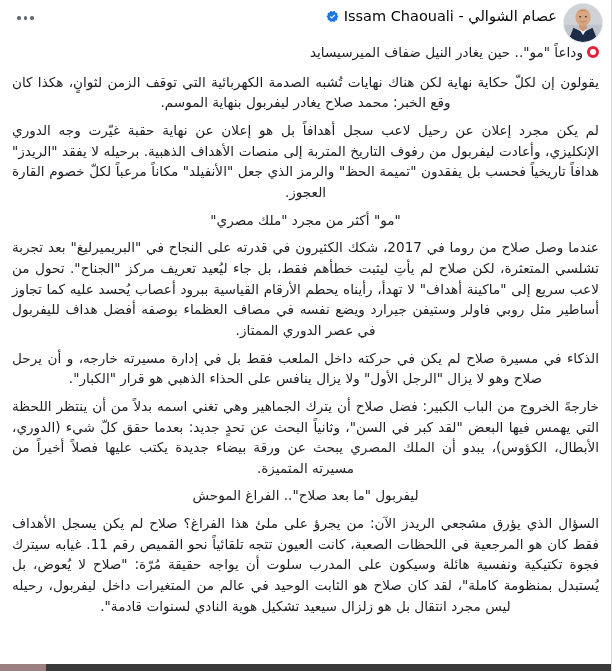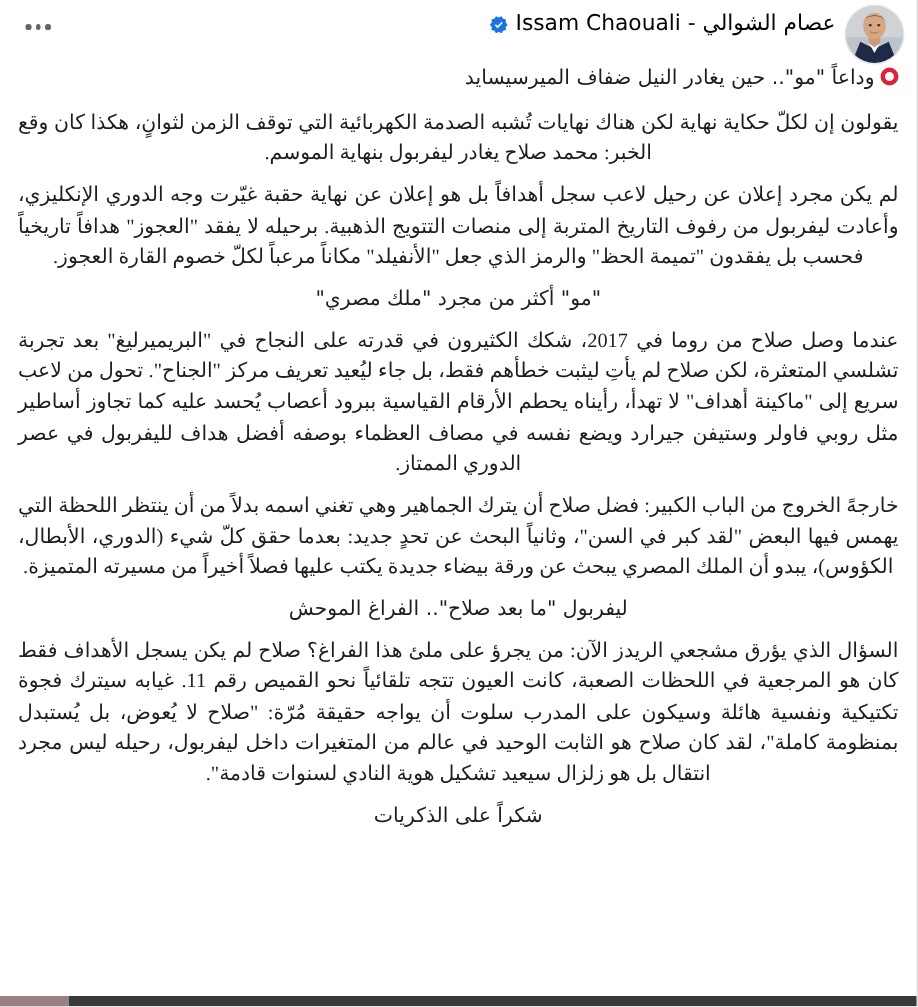--- a/index.html
+++ b/index.html
@@ -118,21 +118,20 @@
 
   p.section-title {
     text-align: center;
     margin-top: 2px;
     margin-bottom: 7px;
   }
 
   p.para {
     text-align: justify;
     text-align-last: center;
-    font-family: Liberation Serif, serif;
   }
 
   
   .bottom-scrollbar {
     position: absolute;
     left: 0;
     bottom: 0;
     width: 612px;
     height: 7px;
     background: #3b3a3a;
@@ -197,27 +196,27 @@
   </div>
 
   <div class="post-body">
 
     <p class="headline">
       <span class="dot-icon"></span><span>وداعاً "مو".. حين يغادر النيل ضفاف الميرسيسايد</span>
     </p>
 
     <div id="paragraph-container">
         <p class="para">يقولون إن لكلّ حكاية نهاية لكن هناك نهايات تُشبه الصدمة الكهربائية التي توقف الزمن لثوانٍ، هكذا كان وقع الخبر: محمد صلاح يغادر ليفربول بنهاية الموسم.</p>
-        <p class="para">لم يكن مجرد إعلان عن رحيل لاعب سجل أهدافاً بل هو إعلان عن نهاية حقبة غيّرت وجه الدوري الإنكليزي، وأعادت ليفربول من رفوف التاريخ المتربة إلى منصات التتويج الذهبية. برحيله لا يفقد "العجوز" هدافاً تاريخياً فحسب بل يفقدون "تميمة الحظ" والرمز الذي جعل "الأنفيلد" مكاناً مرعباً لكلّ خصوم القارة العجوز.</p>
+        <p class="para">لم يكن مجرد إعلان عن رحيل لاعب سجل أهدافاً بل هو إعلان عن نهاية حقبة غيّرت وجه الدوري الإنكليزي، وأعادت ليفربول من رفوف التاريخ المتربة إلى منصات الأهداف الذهبية. برحيله لا يفقد "الريدز" هدافاً تاريخياً فحسب بل يفقدون "تميمة الحظ" والرمز الذي جعل "الأنفيلد" مكاناً مرعباً لكلّ خصوم القارة العجوز.</p>
         <p class="section-title">"مو" أكثر من مجرد "ملك مصري"</p>
         <p class="para">عندما وصل صلاح من روما في 2017، شكك الكثيرون في قدرته على النجاح في "البريميرليغ" بعد تجربة تشلسي المتعثرة، لكن صلاح لم يأتِ ليثبت خطأهم فقط، بل جاء ليُعيد تعريف مركز "الجناح". تحول من لاعب سريع إلى "ماكينة أهداف" لا تهدأ، رأيناه يحطم الأرقام القياسية ببرود أعصاب يُحسد عليه كما تجاوز أساطير مثل روبي فاولر وستيفن جيرارد ويضع نفسه في مصاف العظماء بوصفه أفضل هداف لليفربول في عصر الدوري الممتاز.</p>
+        <p class="para">الذكاء في مسيرة صلاح لم يكن في حركته داخل الملعب فقط بل في إدارة مسيرته خارجه، و أن يرحل صلاح وهو لا يزال "الرجل الأول" ولا يزال ينافس على الحذاء الذهبي هو قرار "الكبار".</p>
         <p class="para">خارجهً الخروج من الباب الكبير: فضل صلاح أن يترك الجماهير وهي تغني اسمه بدلاً من أن ينتظر اللحظة التي يهمس فيها البعض "لقد كبر في السن"، وثانياً البحث عن تحدٍ جديد: بعدما حقق كلّ شيء (الدوري، الأبطال، الكؤوس)، يبدو أن الملك المصري يبحث عن ورقة بيضاء جديدة يكتب عليها فصلاً أخيراً من مسيرته المتميزة.</p>
         <p class="section-title">ليفربول "ما بعد صلاح".. الفراغ الموحش</p>
         <p class="para">السؤال الذي يؤرق مشجعي الريدز الآن: من يجرؤ على ملئ هذا الفراغ؟ صلاح لم يكن يسجل الأهداف فقط كان هو المرجعية في اللحظات الصعبة، كانت العيون تتجه تلقائياً نحو القميص رقم 11. غيابه سيترك فجوة تكتيكية ونفسية هائلة وسيكون على المدرب سلوت أن يواجه حقيقة مُرّة: "صلاح لا يُعوض، بل يُستبدل بمنظومة كاملة"، لقد كان صلاح هو الثابت الوحيد في عالم من المتغيرات داخل ليفربول، رحيله ليس مجرد انتقال بل هو زلزال سيعيد تشكيل هوية النادي لسنوات قادمة".</p>
-        <p class="section-title">شكراً على الذكريات</p>
       </div>
   </div>
 
   <div class="bottom-scrollbar">
     <div class="thumb"></div>
   </div>
 
 </div>
 
 </body></html>

